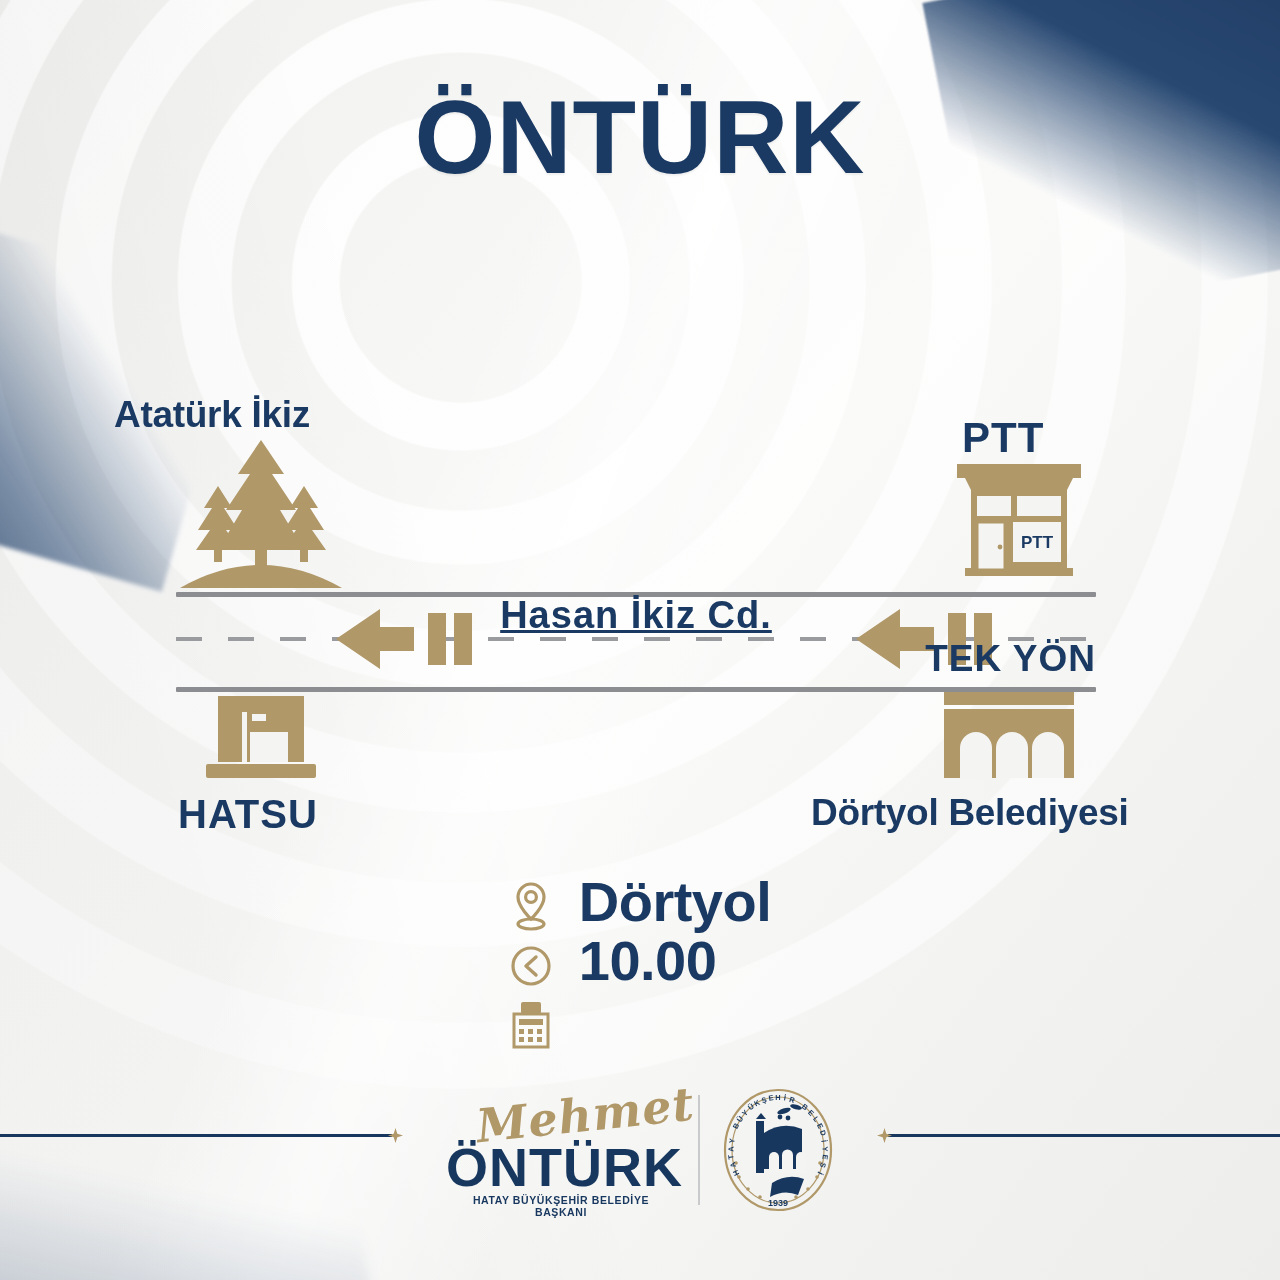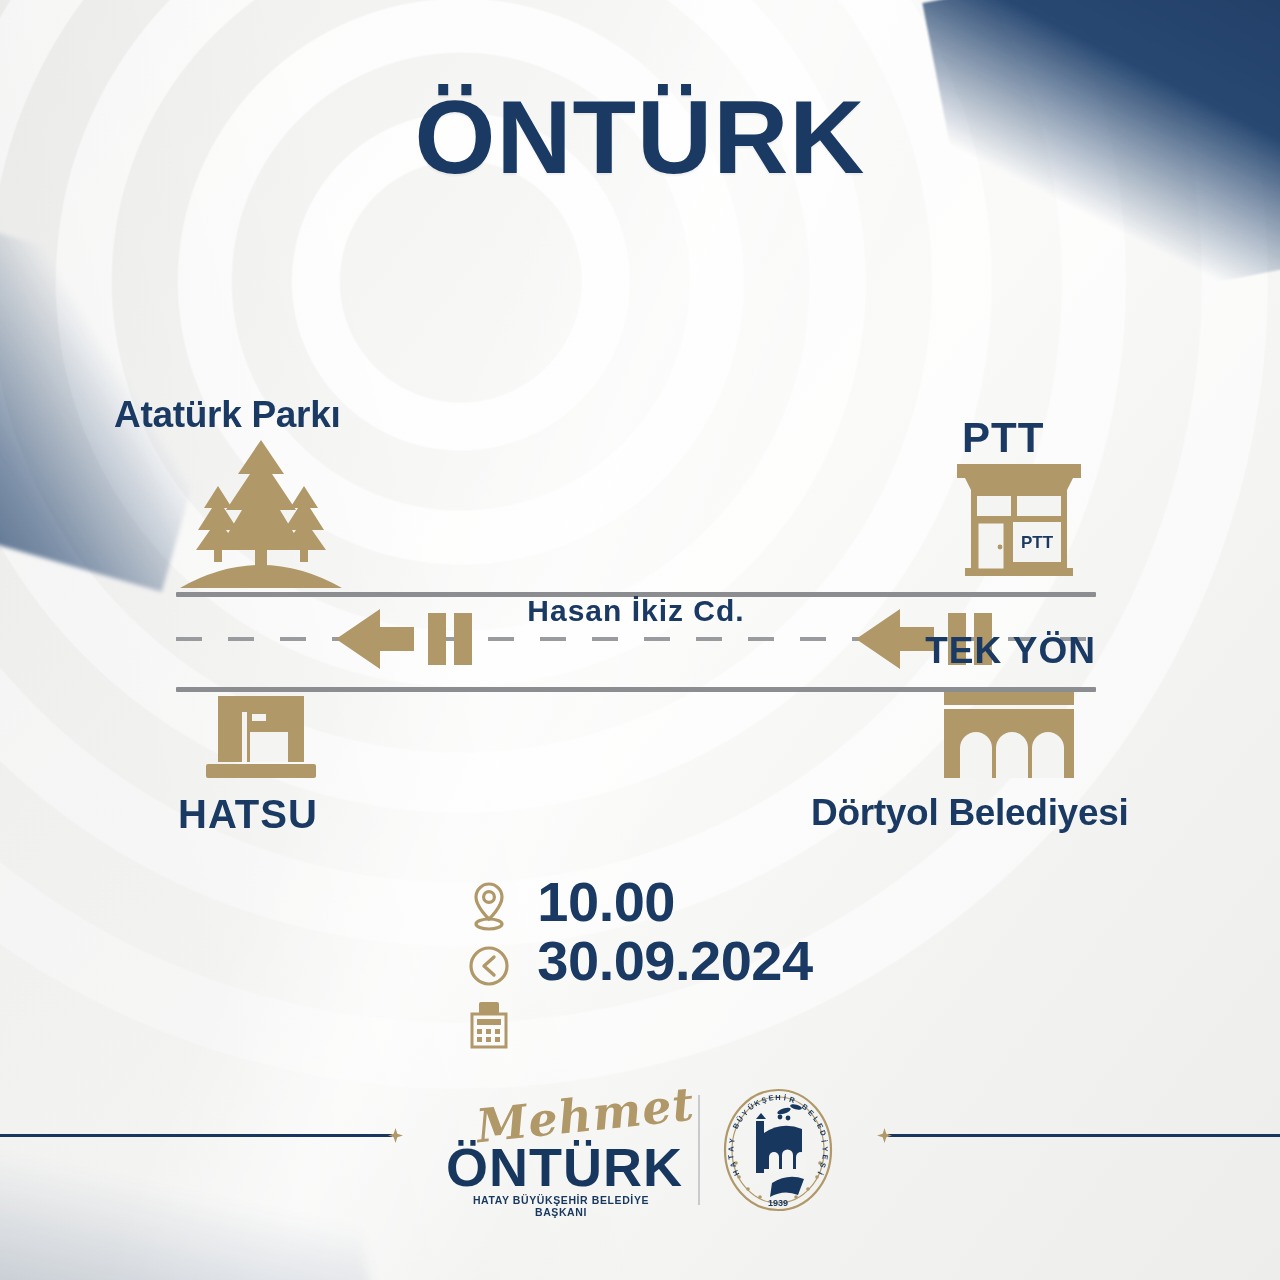--- a/index.html
+++ b/index.html
@@ -116,21 +116,21 @@
   #arrow-left{left:160px;}
   #arrow-right{left:680px;}
 
   
   #street-text{
     position:absolute;left:0;right:0;top:4px;
     text-align:center;color:#1a3a63;font-weight:800;
     line-height:1.0;
     pointer-events:none;
   }
-  #street-name{display:block;font-size:30px;letter-spacing:1px;}
+  #street-name{display:block;font-size:38px;letter-spacing:1px;text-decoration:underline;}
   #street-dir{display:block;font-size:37px;letter-spacing:1px;margin-top:6px;text-align:right;}
 
   
   #info{
     position:absolute;left:0;right:0;top:872px;height:190px;
     display:flex;justify-content:center;align-items:flex-start;gap:26px;
   }
   #info-icons{display:flex;flex-direction:column;gap:6px;padding-top:8px;}
   #info-text{
     color:#1a3a63;font-weight:800;line-height:1.06;
@@ -196,21 +196,21 @@
 <div id="bg-wedge-tr"></div>
 <div id="bg-wedge-bl"></div>
 <div id="bg-wedge-b"></div>
 
 <div id="headline">
   <span class="l1">ÖNTÜRK</span>
 </div>
 
 <div id="scene">
 
-  <div class="place-label" id="label-ataturk">Atatürk Parkı</div>
+  <div class="place-label" id="label-ataturk">Atatürk İkiz</div>
   <div class="icon-wrap" id="icon-park">
     <svg width="170" height="150" viewBox="0 0 170 150" aria-hidden="true">
       <g fill="#b09868">
 
         <path d="M42 48 L28 70 H36 L22 92 H34 L20 112 H64 L50 92 H62 L48 70 H56 Z"></path>
         <rect x="38" y="110" width="8" height="14"></rect>
 
         <path d="M128 48 L114 70 H122 L108 92 H120 L106 112 H150 L136 92 H148 L134 70 H142 Z"></path>
         <rect x="124" y="110" width="8" height="14"></rect>
 
@@ -332,22 +332,22 @@
             <rect x="19" y="29" width="5" height="5"></rect>
             <rect x="28" y="29" width="5" height="5"></rect>
           <rect x="10" y="37" width="5" height="5"></rect>
             <rect x="19" y="37" width="5" height="5"></rect>
             <rect x="28" y="37" width="5" height="5"></rect>
         </g>
       </svg>
     </span>
   </div>
   <div id="info-text">
+    <span id="info-venue">Dörtyol</span>
     <span id="info-time">10.00</span>
-    <span id="info-date">30.09.2024</span>
   </div>
 </div>
 
 <div id="footer">
   <div class="divider" id="divider-left"></div>
   <div class="diamond" id="diamond-left"></div>
   <div class="divider" id="divider-right"></div>
   <div class="diamond" id="diamond-right"></div>
 
   <div id="brand">

